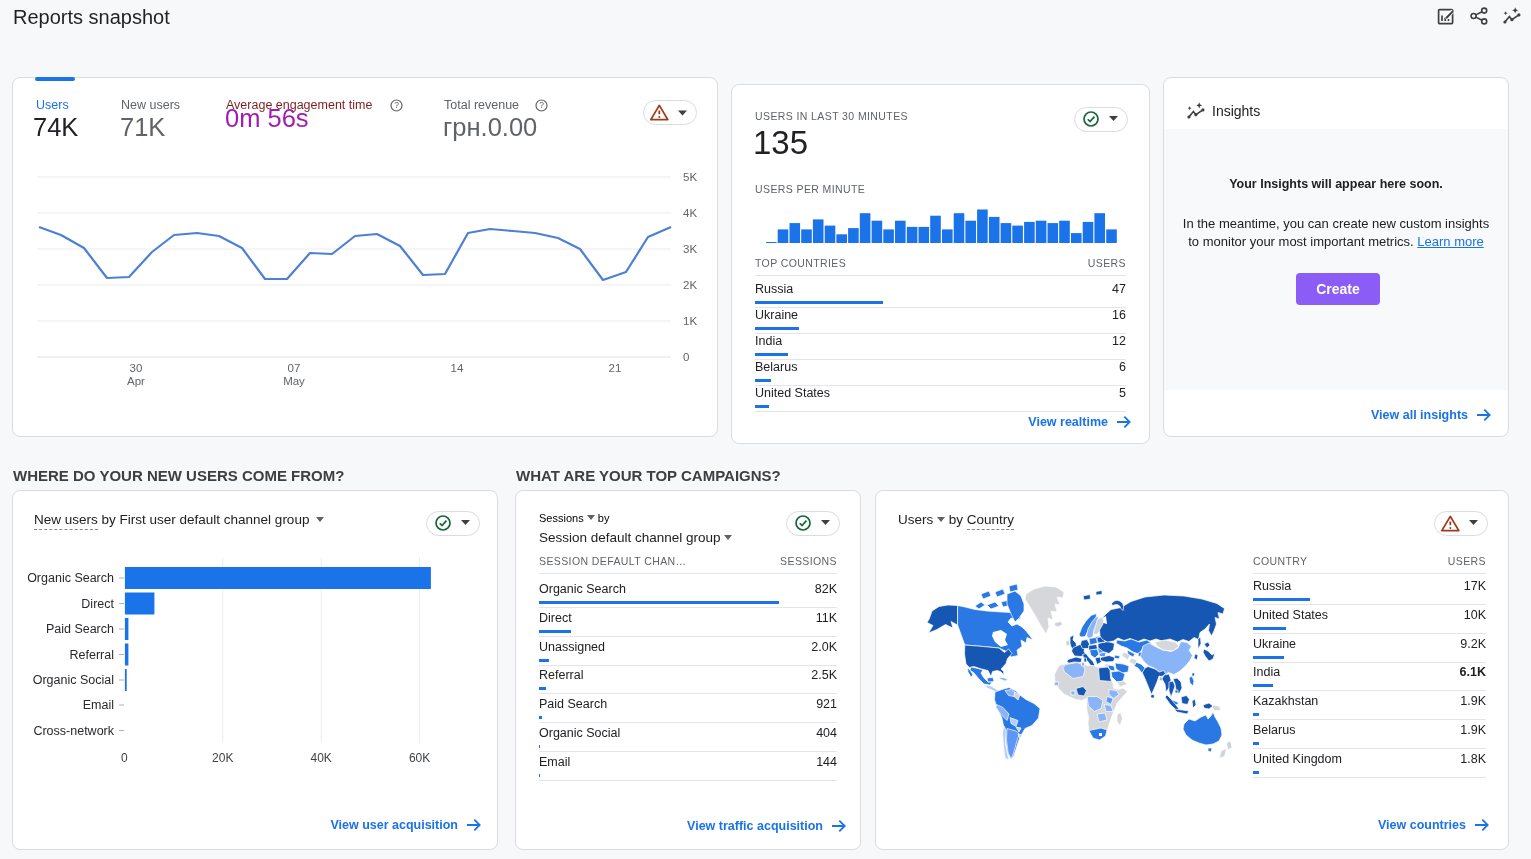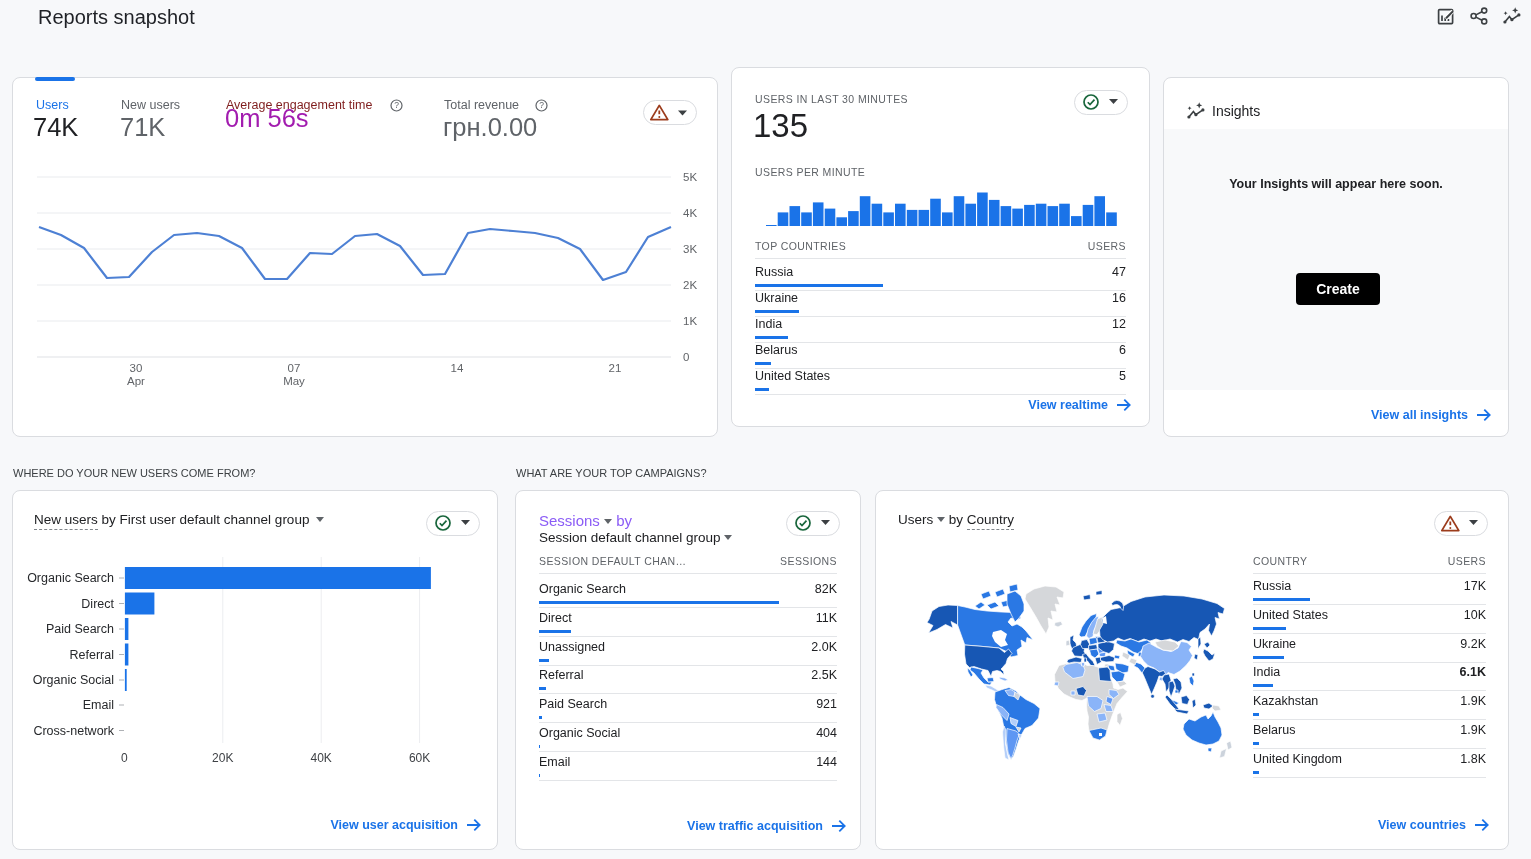--- a/index.html
+++ b/index.html
@@ -1,29 +1,29 @@
 <!DOCTYPE html>
 <html><head>
 <meta charset="utf-8">
 <style>
 * { margin:0; padding:0; box-sizing:border-box; }
 html,body { width:1531px; height:859px; background:#f7f8fa; font-family:"Liberation Sans",sans-serif; position:relative; overflow:hidden; }
 .card { position:absolute; background:#fff; border:1px solid #dadce0; border-radius:8px; }
 .abs { position:absolute; }
 .lbl { font-size:10.5px; color:#5f6368; letter-spacing:.4px; }
 .link { color:#1a73e8; font-size:12.5px; font-weight:bold; }
-.sect { position:absolute; font-size:11px; color:#3c4043; font-weight:normal; letter-spacing:0; }
+.sect { position:absolute; font-size:15px; color:#3c4043; font-weight:bold; letter-spacing:0; }
 .pill { position:absolute; width:54px; height:25px; border:1px solid #dadce0; border-radius:13px; background:#fff; }
 .caret { display:inline-block; width:0; height:0; border-left:4.5px solid transparent; border-right:4.5px solid transparent; border-top:5px solid #5f6368; }
 .divider { position:absolute; left:0; right:0; height:1px; background:#e3e5e8; }
 </style>
 </head>
 <body>
 
-<div class="abs" style="left:13px; top:6px; font-size:20px; color:#1f2126;margin-left:25px;">Reports snapshot</div>
+<div class="abs" style="left:13px; top:6px; font-size:20px; color:#1f2126;">Reports snapshot</div>
 <div class="abs" id="hdr-icons" style="left:1436px; top:6px; white-space:nowrap;"><svg width="20" height="20" viewBox="0 0 20 20" style="margin-right:13px;">
       <rect x="2.6" y="3.6" width="14" height="14" rx="1" fill="none" stroke="#3c4043" stroke-width="1.7"></rect>
       <g stroke="#3c4043" stroke-width="1.7">
         <line x1="6" y1="15" x2="6" y2="9.5"></line>
         <line x1="9.2" y1="15" x2="9.2" y2="11.5"></line>
         <line x1="12.4" y1="15" x2="12.4" y2="13"></line>
       </g>
       <line x1="9.5" y1="12.5" x2="16.8" y2="5.2" stroke="#fff" stroke-width="4"></line>
       <line x1="10" y1="12.3" x2="17" y2="5.3" stroke="#3c4043" stroke-width="2"></line>
     </svg><svg width="20" height="20" viewBox="0 0 20 20" style="margin-right:13px;">
@@ -93,21 +93,21 @@
         <text x="123" y="307">Apr</text>
       <text x="281" y="294">07</text>
         <text x="281" y="307">May</text>
       <text x="444" y="294">14</text>
         <text x="602" y="294">21</text>
     </g>
     <polyline fill="none" stroke="#4d80d4" stroke-width="2.2" stroke-linejoin="round" points="26,149 48,157 71,170 94,200 116,199 139,174 161,157 184,155 206,158 229,170 252,201 274,201 297,175 319,176 342,158 364,156 387,168 410,197 432,196 455,155 477,151 500,153 522,155 545,160 567,171 590,202 613,194 635,159 658,149"></polyline>
   </svg>
 </div>
 
-<div class="card" id="card2" style="left:731px; top:67px; width:419px; height:360px;">
+<div class="card" id="card2" style="left:731px; top:84px; width:419px; height:360px;">
   <div class="abs lbl" style="left:23px; top:25px;">USERS IN LAST 30 MINUTES</div>
   <div class="abs" style="left:21px; top:39px; font-size:33px; color:#202124;">135</div>
   <div class="pill" style="left:342px; top:22px;"><svg width="52" height="23" viewBox="0 0 52 23">
         <circle cx="16" cy="11" r="7" fill="none" stroke="#19663c" stroke-width="1.7"></circle>
         <path d="M12.8,11.2 L15,13.6 L19.5,8.6" fill="none" stroke="#19663c" stroke-width="1.7"></path>
         <path d="M34,8 L43,8 L38.5,13 Z" fill="#3c4043"></path>
       </svg></div>
   <div class="abs lbl" style="left:23px; top:98px;">USERS PER MINUTE</div>
   <svg class="abs" id="minbars" style="left:34px; top:122px;" width="352" height="36" viewBox="0 0 352 36">
       <rect x="0.0" y="35.0" width="10.6" height="1" fill="#1a73e8"></rect>
@@ -179,21 +179,22 @@
         <circle cx="2.9" cy="16" r="1.6"></circle>
         <circle cx="9.9" cy="13.7" r="1.6"></circle>
         <circle cx="16.9" cy="8.9" r="1.6"></circle>
       </g>
       <path d="M2.9,16 L7.4,10.5 L9.9,13.7 L16.9,8.9" fill="none" stroke="#3c4043" stroke-width="1.7"></path>
     </svg>
   <div class="abs" style="left:48px; top:25px; font-size:14px; color:#202124;">Insights</div>
   <div class="divider" style="top:51px;"></div>
   <div class="abs" style="left:0; top:51px; right:0; bottom:46px; background:#f8f9fa;"></div>
   <div class="abs" style="left:0; right:0; top:99px; text-align:center; font-size:12.5px; font-weight:bold; color:#202124;">Your Insights will appear here soon.</div>
-  <div class="abs" style="left:132px; top:195px; width:84px; height:32px; background:#000000; border-radius:4px; color:#fff; font-size:14px; font-weight:bold; text-align:center; line-height:32px;">Create</div>
+  <div class="abs" style="left:0; right:0; top:137px; text-align:center; font-size:13px; color:#202124; line-height:18px;">In the meantime, you can create new custom insights<br>to monitor your most important metrics. <span style="color:#1a73e8; text-decoration:underline;">Learn more</span></div>
+  <div class="abs" style="left:132px; top:195px; width:84px; height:32px; background:#8b5cf6; border-radius:4px; color:#fff; font-size:14px; font-weight:bold; text-align:center; line-height:32px;">Create</div>
   <div class="abs link" style="right:16px; top:330px;">View all insights<svg style="margin-left:8px; vertical-align:-3px;" width="16" height="14" viewBox="0 0 16 14">
         <path d="M1,7 H13.6 M8.3,1.6 L13.7,7 L8.3,12.4" fill="none" stroke="#1a73e8" stroke-width="1.8"></path>
       </svg></div>
 </div>
 
 <div class="sect" style="left:13px; top:467px;">WHERE DO YOUR NEW USERS COME FROM?</div>
 <div class="sect" style="left:516px; top:467px;">WHAT ARE YOUR TOP CAMPAIGNS?</div>
 
 <div class="card" id="card4" style="left:12px; top:490px; width:486px; height:360px;">
   <div class="abs" style="left:21px; top:21px; font-size:13.5px; color:#202124;"><span style="border-bottom:1.5px dashed #80868b; padding-bottom:2px;">New users</span> by First user default channel group <span class="caret" style="margin-left:3px; vertical-align:2px;"></span></div>
@@ -239,21 +240,21 @@
       <text x="308.2" y="271">40K</text>
         <text x="406.6" y="271">60K</text>
     </g>
   </svg>
   <div class="abs link" style="right:15px; top:327px;">View user acquisition<svg style="margin-left:8px; vertical-align:-3px;" width="16" height="14" viewBox="0 0 16 14">
         <path d="M1,7 H13.6 M8.3,1.6 L13.7,7 L8.3,12.4" fill="none" stroke="#1a73e8" stroke-width="1.8"></path>
       </svg></div>
 </div>
 
 <div class="card" id="card5" style="left:515px; top:490px; width:346px; height:360px;">
-  <div class="abs" style="left:23px; top:21px; font-size:15px; color:#8b5cf6;">Sessions <span class="caret" style="vertical-align:2px;"></span> by</div>
+  <div class="abs" style="left:23px; top:21px; font-size:11px; color:#000000;">Sessions <span class="caret" style="vertical-align:2px;"></span> by</div>
   <div class="abs" style="left:23px; top:39px; font-size:13.5px; color:#202124;">Session default channel group <span class="caret" style="vertical-align:2px;"></span></div>
   <div class="pill" style="left:270px; top:20px;"><svg width="52" height="23" viewBox="0 0 52 23">
         <circle cx="16" cy="11" r="7" fill="none" stroke="#19663c" stroke-width="1.7"></circle>
         <path d="M12.8,11.2 L15,13.6 L19.5,8.6" fill="none" stroke="#19663c" stroke-width="1.7"></path>
         <path d="M34,8 L43,8 L38.5,13 Z" fill="#3c4043"></path>
       </svg></div>
   <div class="abs lbl" style="left:23px; top:64px;">SESSION DEFAULT CHAN…</div>
   <div class="abs lbl" style="right:23px; top:64px;">SESSIONS</div>
   <div class="divider" style="left:23px; right:23px; top:82px;"></div>
   <div id="sess-rows">

